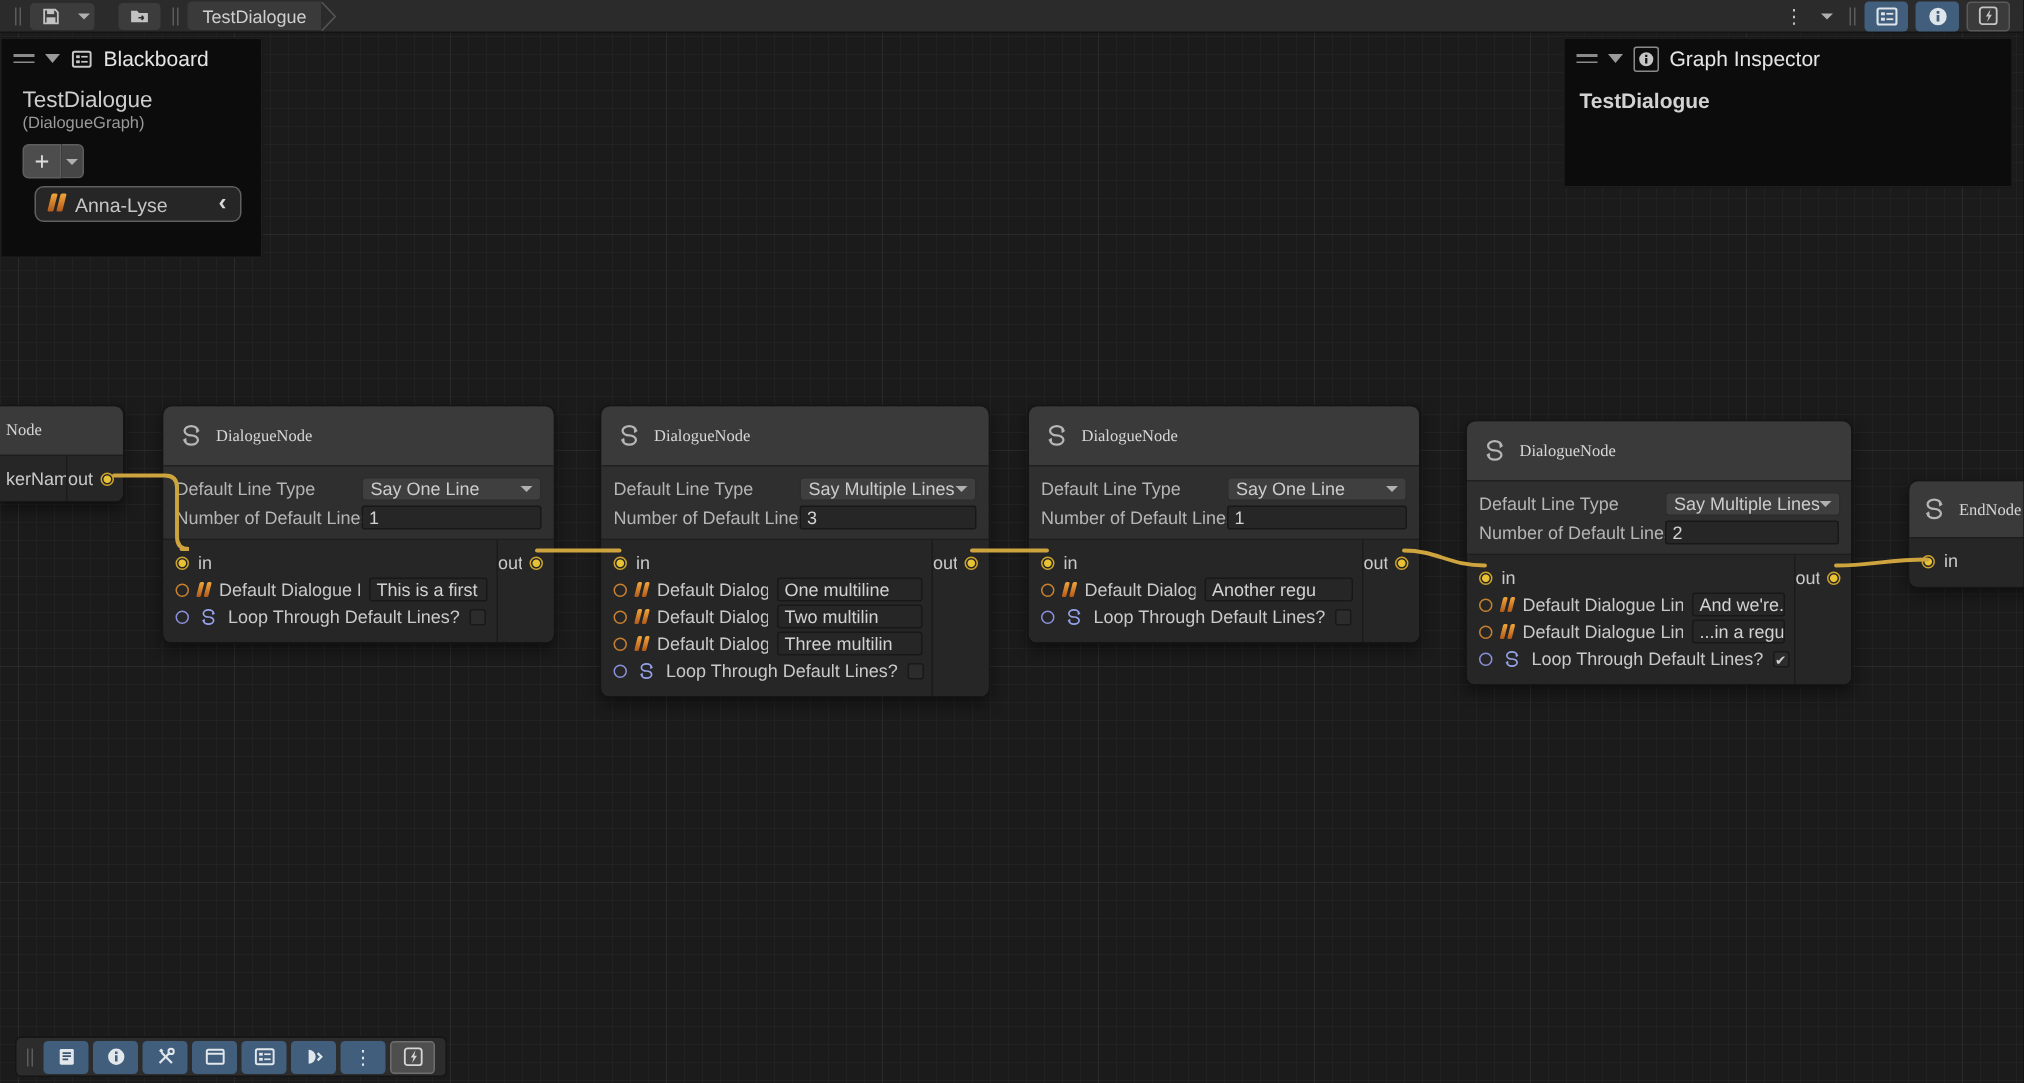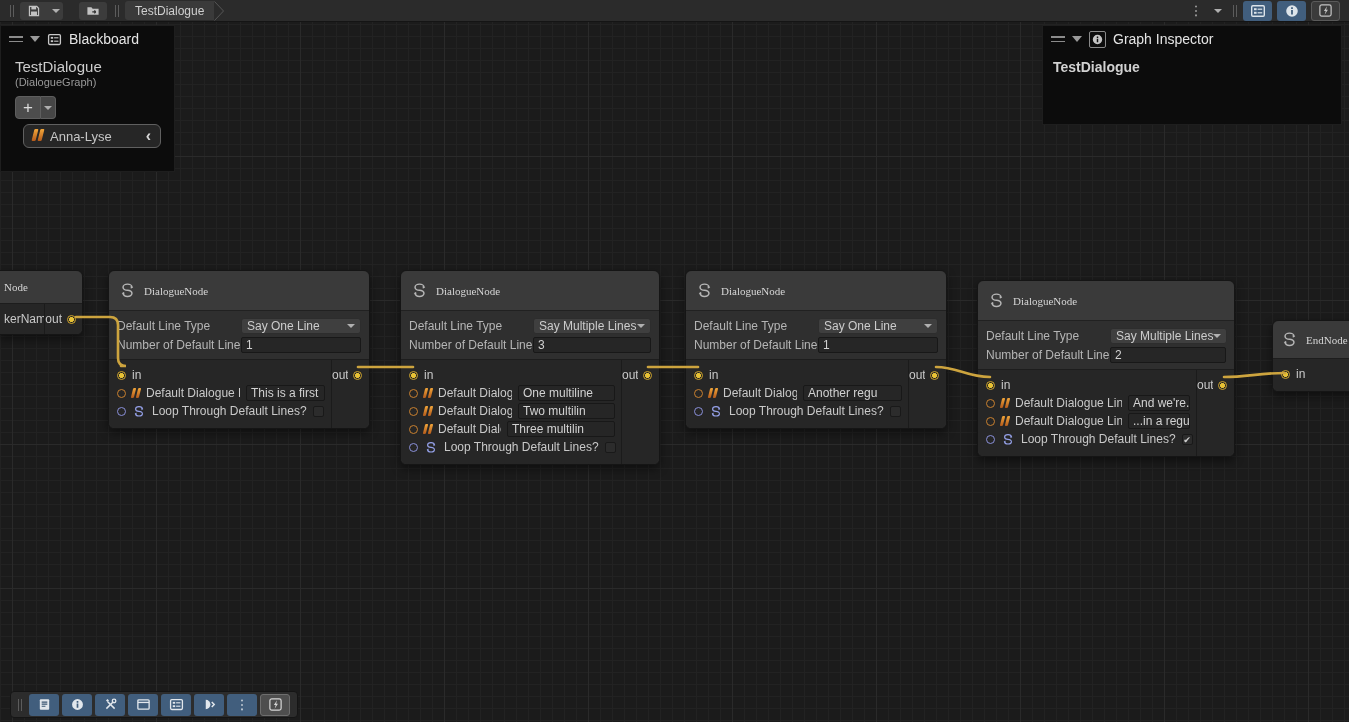--- a/index.html
+++ b/index.html
@@ -337,21 +337,21 @@
           <span class="plabel">Default Dialogue Line 2</span>
           <span class="tfield" style="width:97px">Two multilin</span>
         </div>
         <div class="port-row">
           <span class="port orange"></span>
           <span class="qicon">
               <i></i>
               <i></i>
             </span>
           <span class="plabel">Default Dialogue Line 3</span>
-          <span class="tfield" style="width:108px">Three multilin</span>
+          <span class="tfield" style="width:97px">Three multilin</span>
         </div>
         <div class="port-row">
           <span class="port blue"></span>
           <svg class="licon" width="14" height="13">
               <use href="#icon-dialogue"></use>
             </svg>
           <span class="plabel">Loop Through Default Lines?</span>
           <span class="checkbox"></span>
         </div>
       </div>

